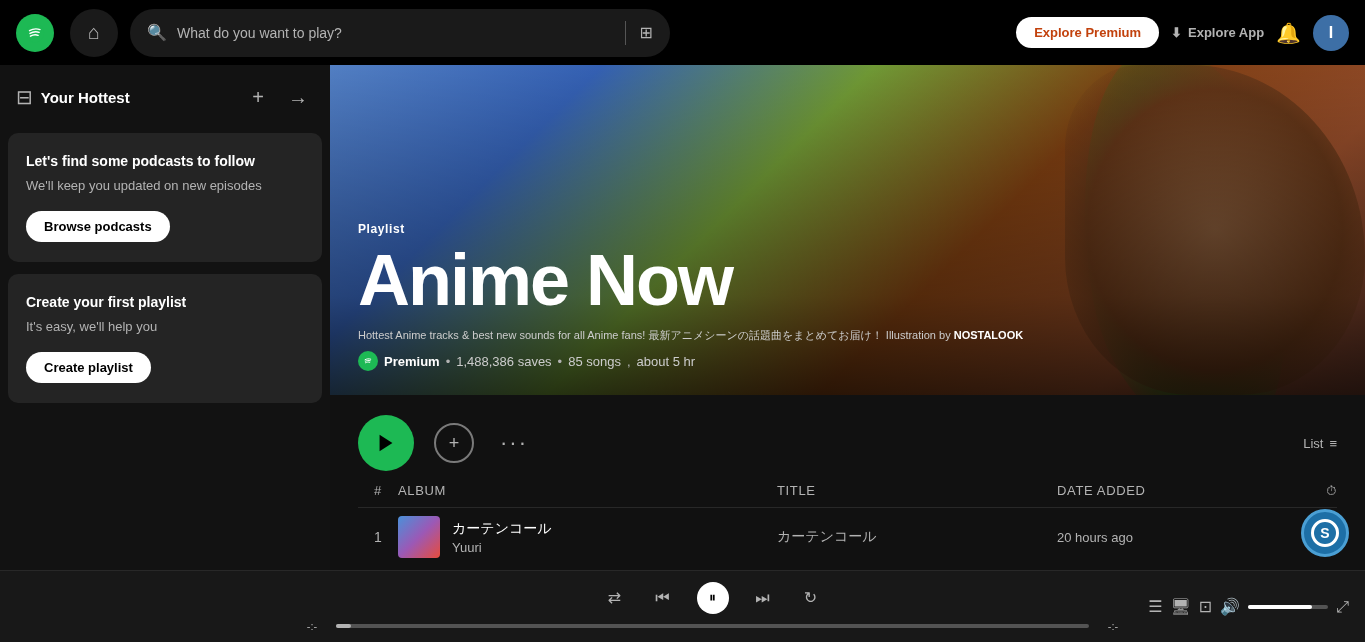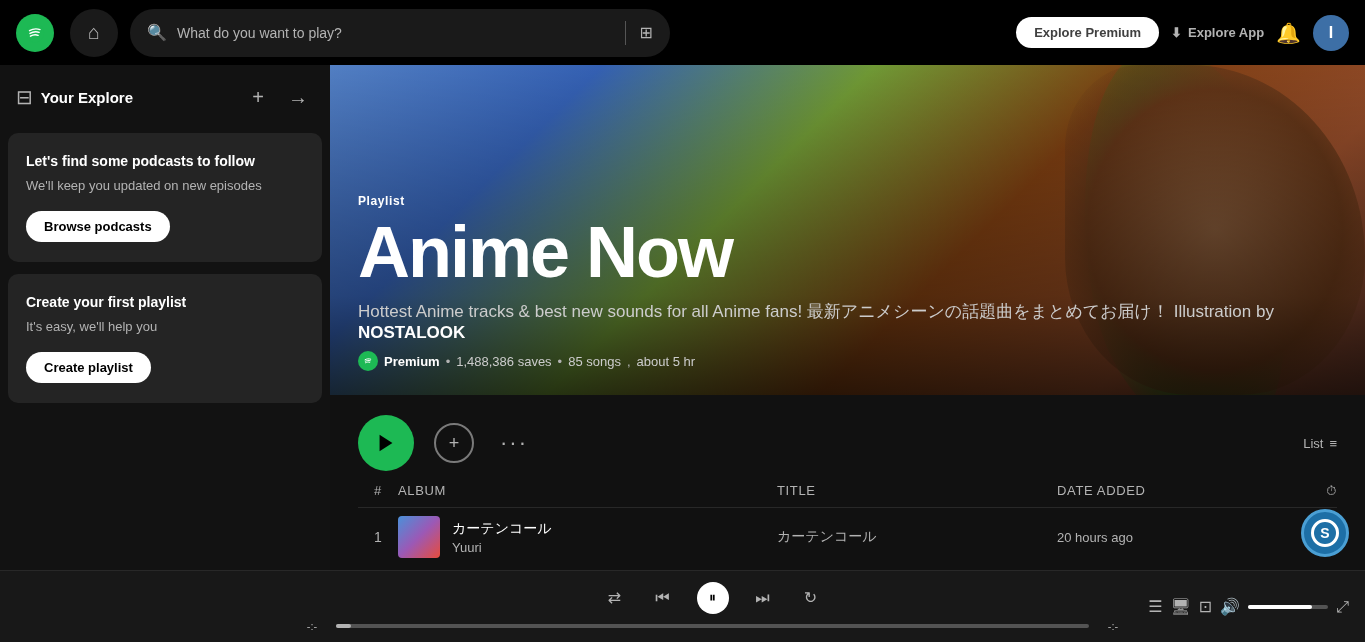--- a/index.html
+++ b/index.html
@@ -69,21 +69,21 @@
       width: 1px; height: 24px; background: #555; margin: 0 4px;
     }
     .nav-right {
       margin-left: auto;
       display: flex;
       align-items: center;
       gap: 12px;
     }
     .explore-btn {
       background: #fff;
-      color: #404040;
+      color: #c2410c;
       border: none;
       border-radius: 20px;
       padding: 8px 18px;
       font-size: 13px;
       font-weight: 700;
       cursor: pointer;
       white-space: nowrap;
     }
     .install-btn {
       background: none;
@@ -244,21 +244,21 @@
       margin-bottom: 8px;
     }
     .playlist-title {
       font-size: 72px;
       font-weight: 900;
       line-height: 1;
       margin-bottom: 12px;
       letter-spacing: -2px;
     }
     .playlist-desc {
-      font-size: 17px;
+      font-size: 11px;
       color: #ccc;
       margin-bottom: 8px;
     }
     .playlist-desc span.highlight { color: #fff; font-weight: 600; }
     .playlist-meta {
       display: flex;
       align-items: center;
       gap: 6px;
       font-size: 13px;
       color: #ccc;
@@ -474,21 +474,21 @@
     </div>
     <div class="user-avatar">I</div>
   </div>
 </div>
 
 <div class="main-layout">
 
   <div class="sidebar">
     <div class="library-header">
       <span class="library-icon">⊟</span>
-      <span class="library-title">Your Explore</span>
+      <span class="library-title">Your Hottest</span>
       <div class="library-actions">
         <button class="lib-action-btn">+</button>
         <button class="lib-action-btn">→</button>
       </div>
     </div>
 
     <div class="sidebar-card">
       <h3>Let's find some podcasts to follow</h3>
       <p>We'll keep you updated on new episodes</p>
       <button class="sidebar-card-btn">Browse podcasts</button>

